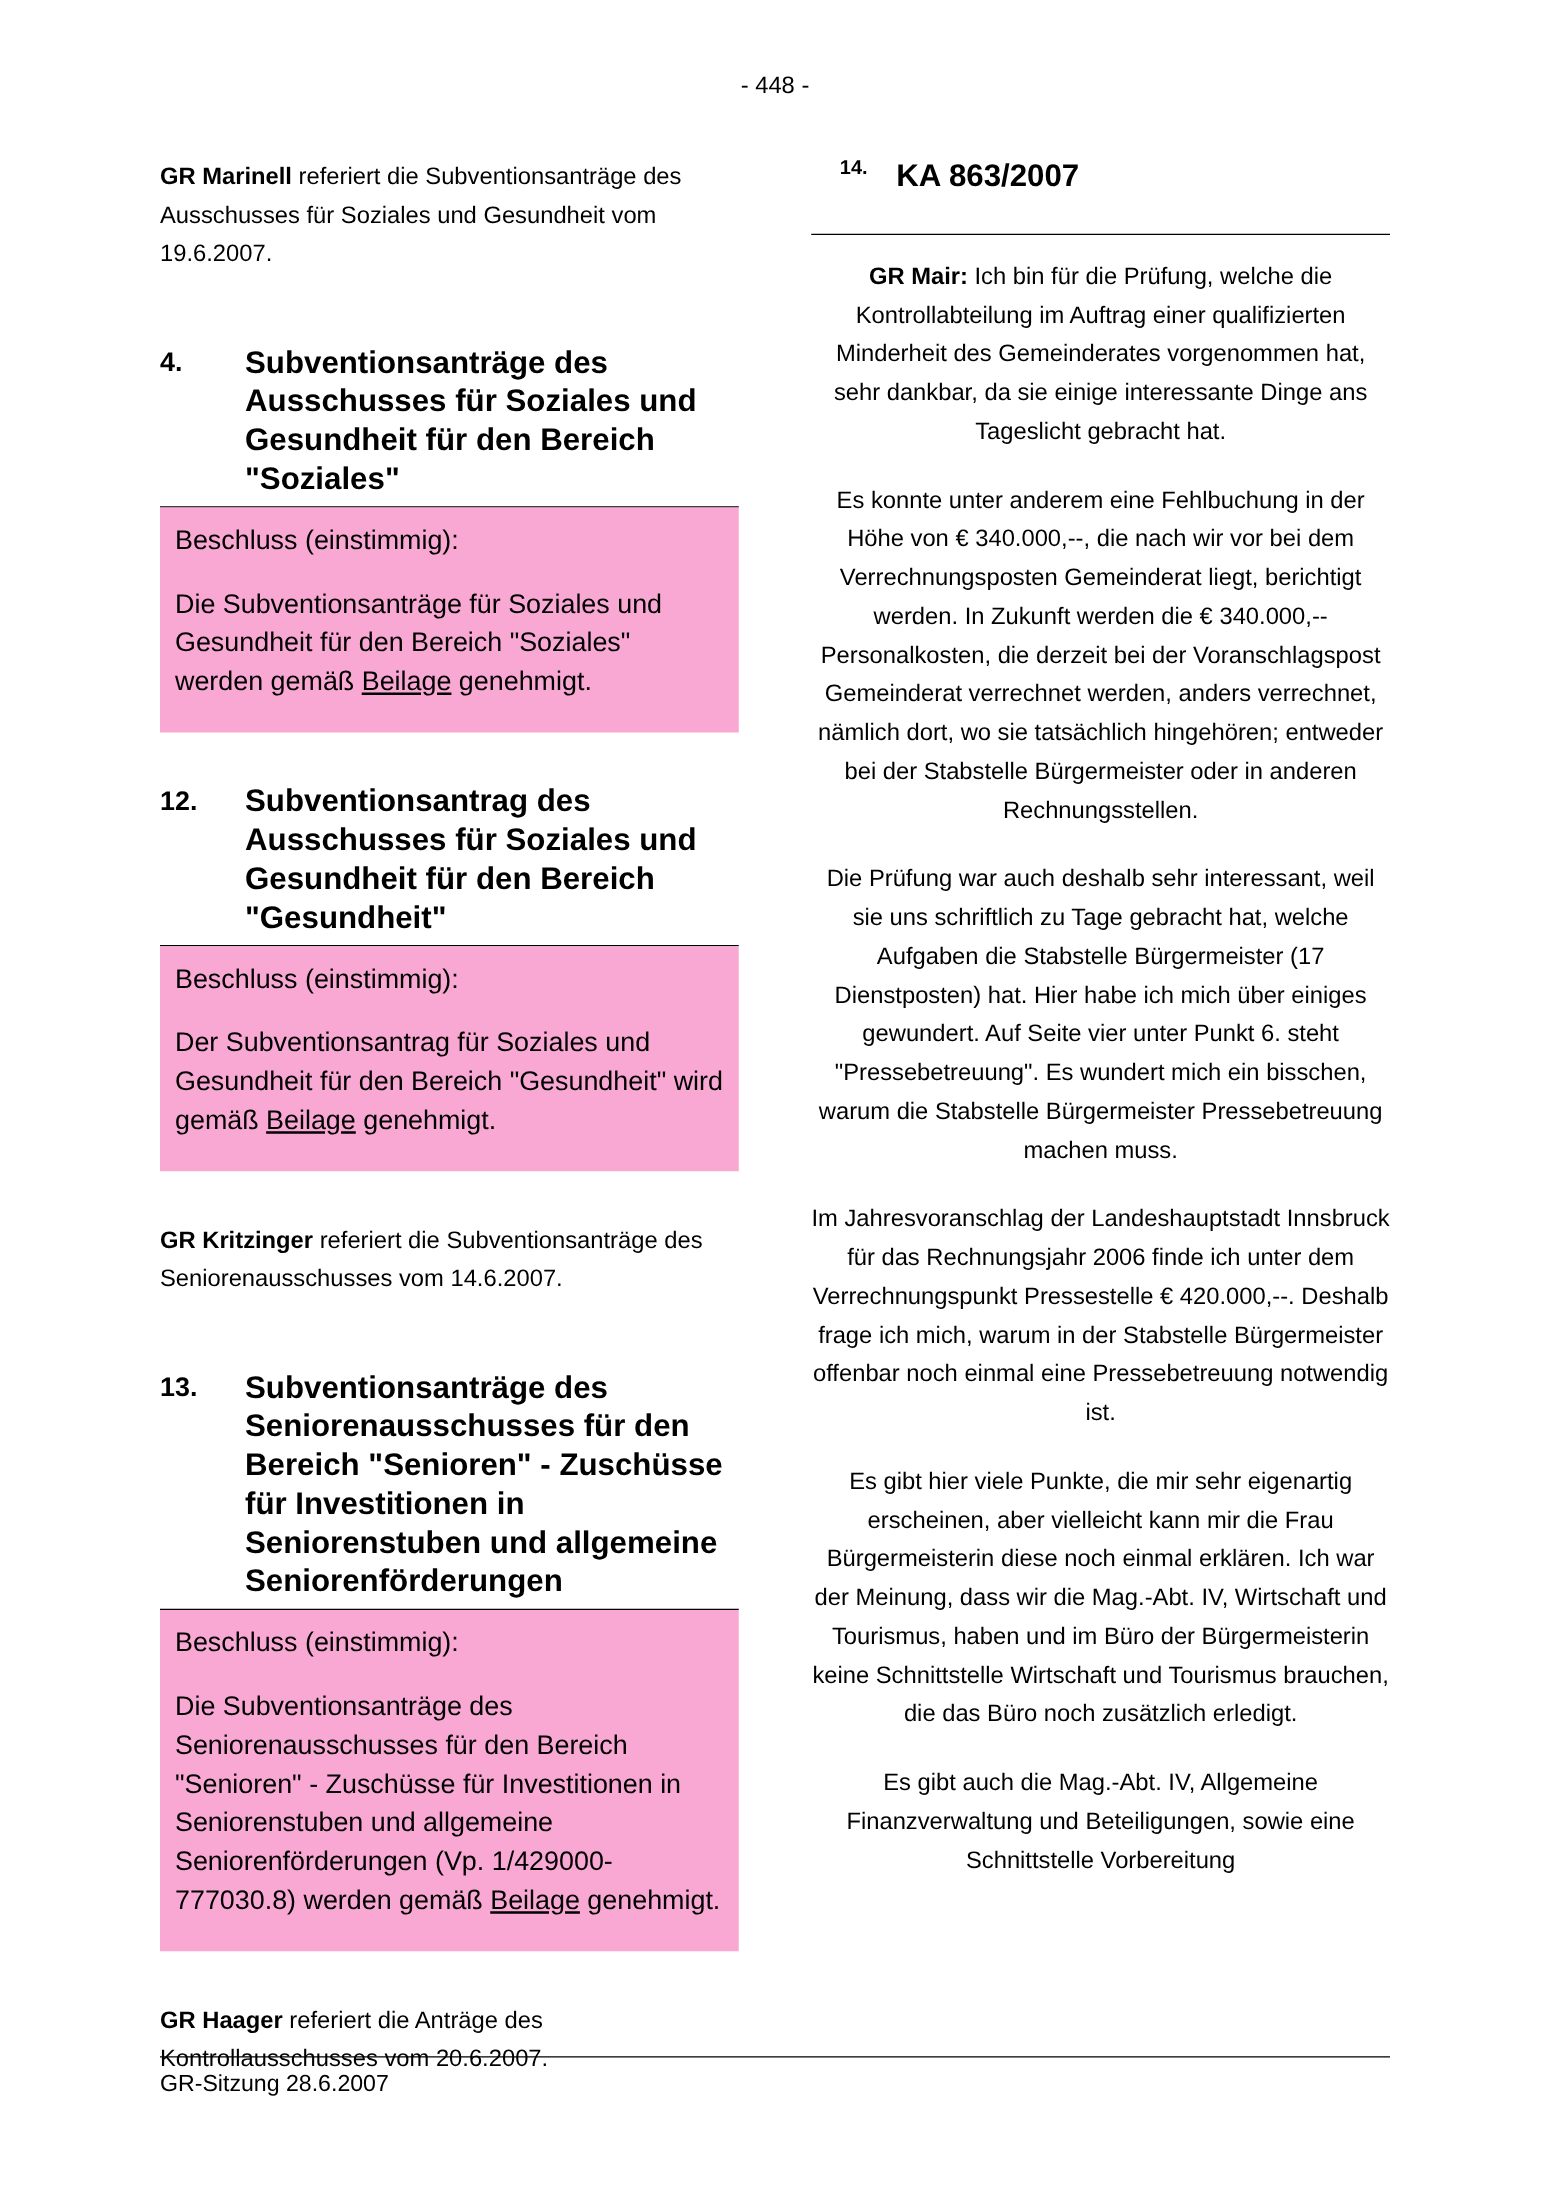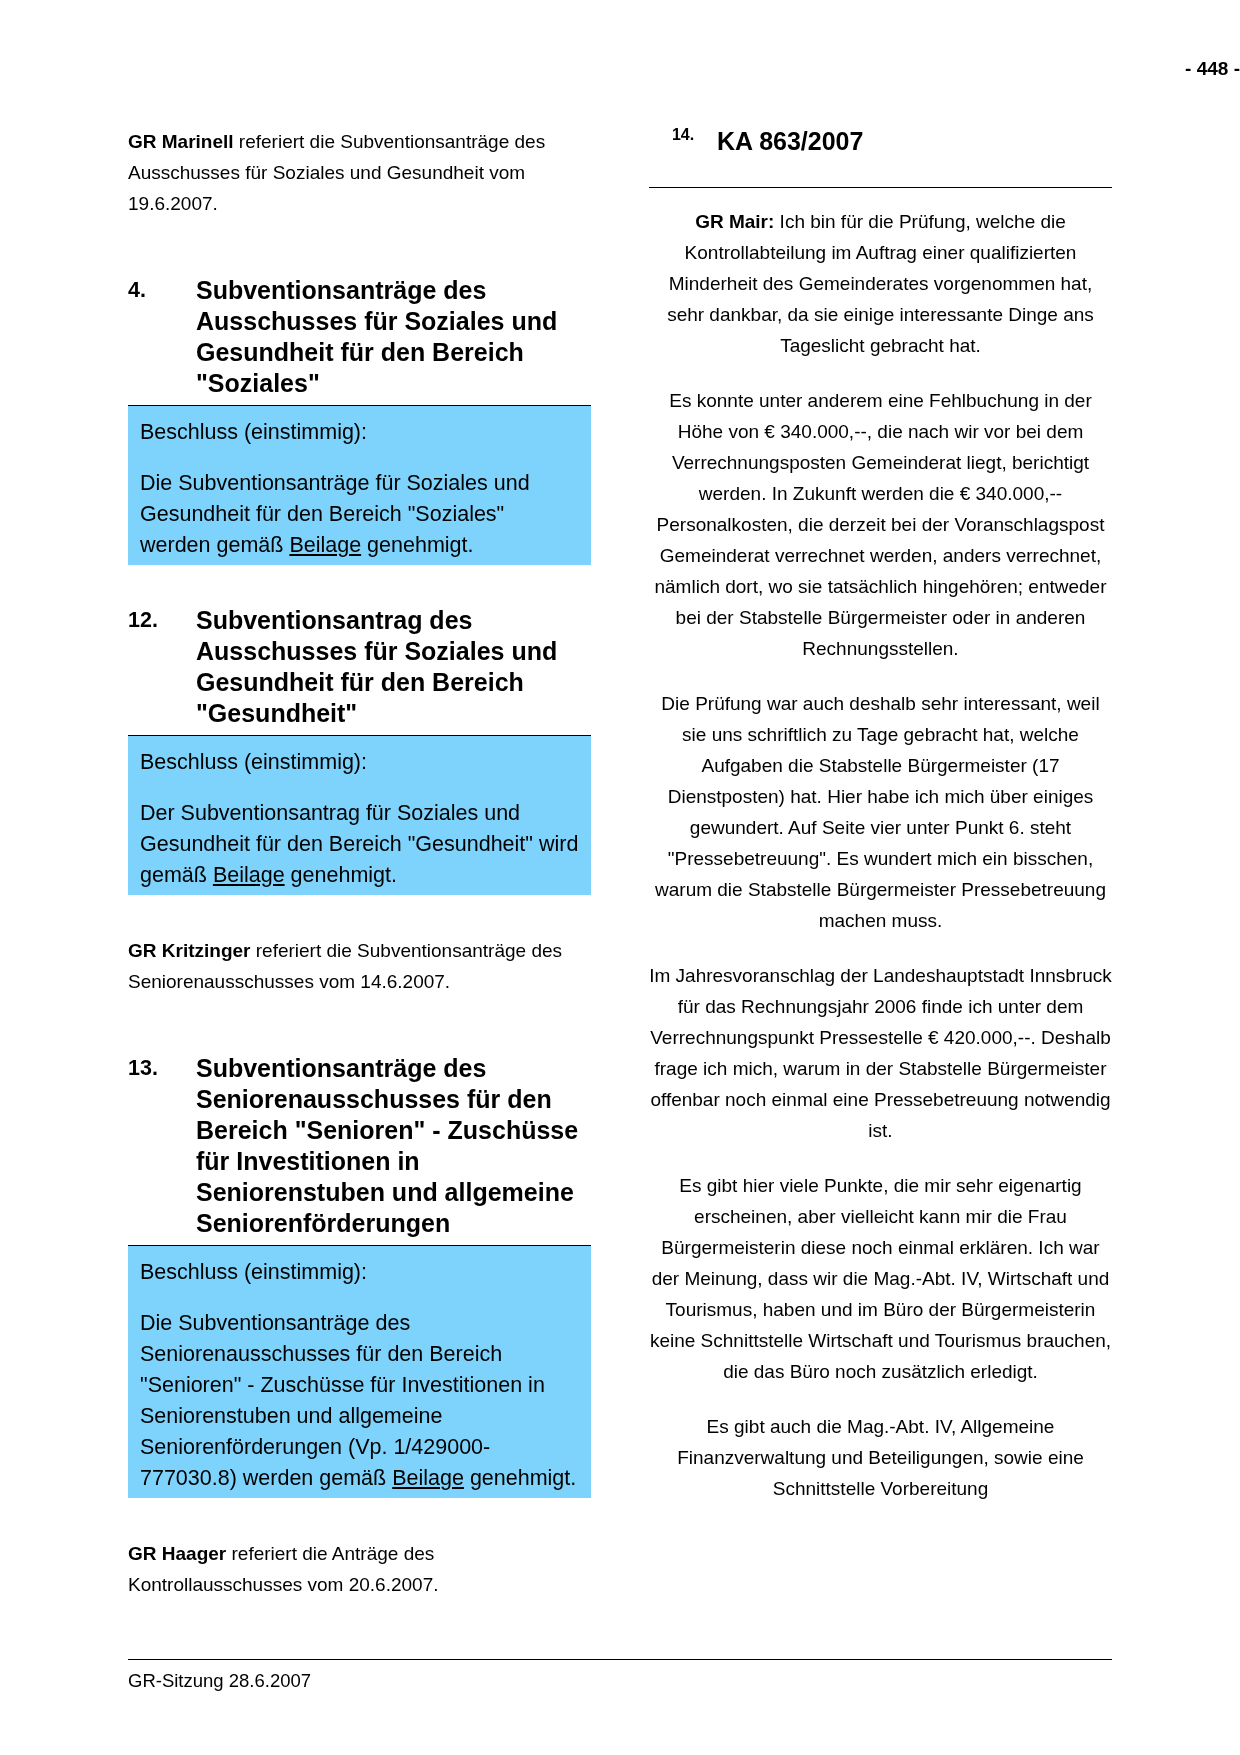--- a/index.html
+++ b/index.html
@@ -18,23 +18,22 @@
     box-sizing: border-box;
     padding: 0;
     background: #ffffff;
     overflow: hidden;
   }
   .page-number {
     position: absolute;
     top: 58px;
     left: 0;
     width: 100%;
-    text-align: right;
+    text-align: center;
     font-size: 19px;
-    font-weight: bold;
   }
   .columns {
     position: absolute;
     top: 126px;
     left: 128px;
     width: 984px;
     display: flex;
     gap: 58px;
   }
   .col {
@@ -67,22 +66,22 @@
     font-weight: bold;
     font-size: 25px;
     line-height: 31px;
   }
   .rule {
     border: 0;
     border-top: 1.6px solid #000;
     margin: 6px 0 0 0;
   }
   .resolution {
-    background: #7dd3fc;
-    padding: 11px 12px 4px 12px;
+    background: #f9a8d4;
+    padding: 11px 12px 25px 12px;
     margin-bottom: 40px;
   }
   .resolution p {
     font-size: 21.5px;
     line-height: 31px;
   }
   .resolution .label {
     margin-bottom: 20px;
   }
   .u {
@@ -103,21 +102,21 @@
     border-top: 1.6px solid #000;
     margin: 8px 0 18px 0;
   }
   .body-para {
     margin-bottom: 24px;
     text-align: center;
   }
   .footer {
     position: absolute;
     left: 128px;
-    bottom: 62px;
+    bottom: 76px;
     width: 984px;
   }
   .footer hr {
     border: 0;
     border-top: 1.6px solid #000;
     margin: 0 0 9px 0;
   }
   .footer-text {
     font-size: 18.5px;
     line-height: 24px;

